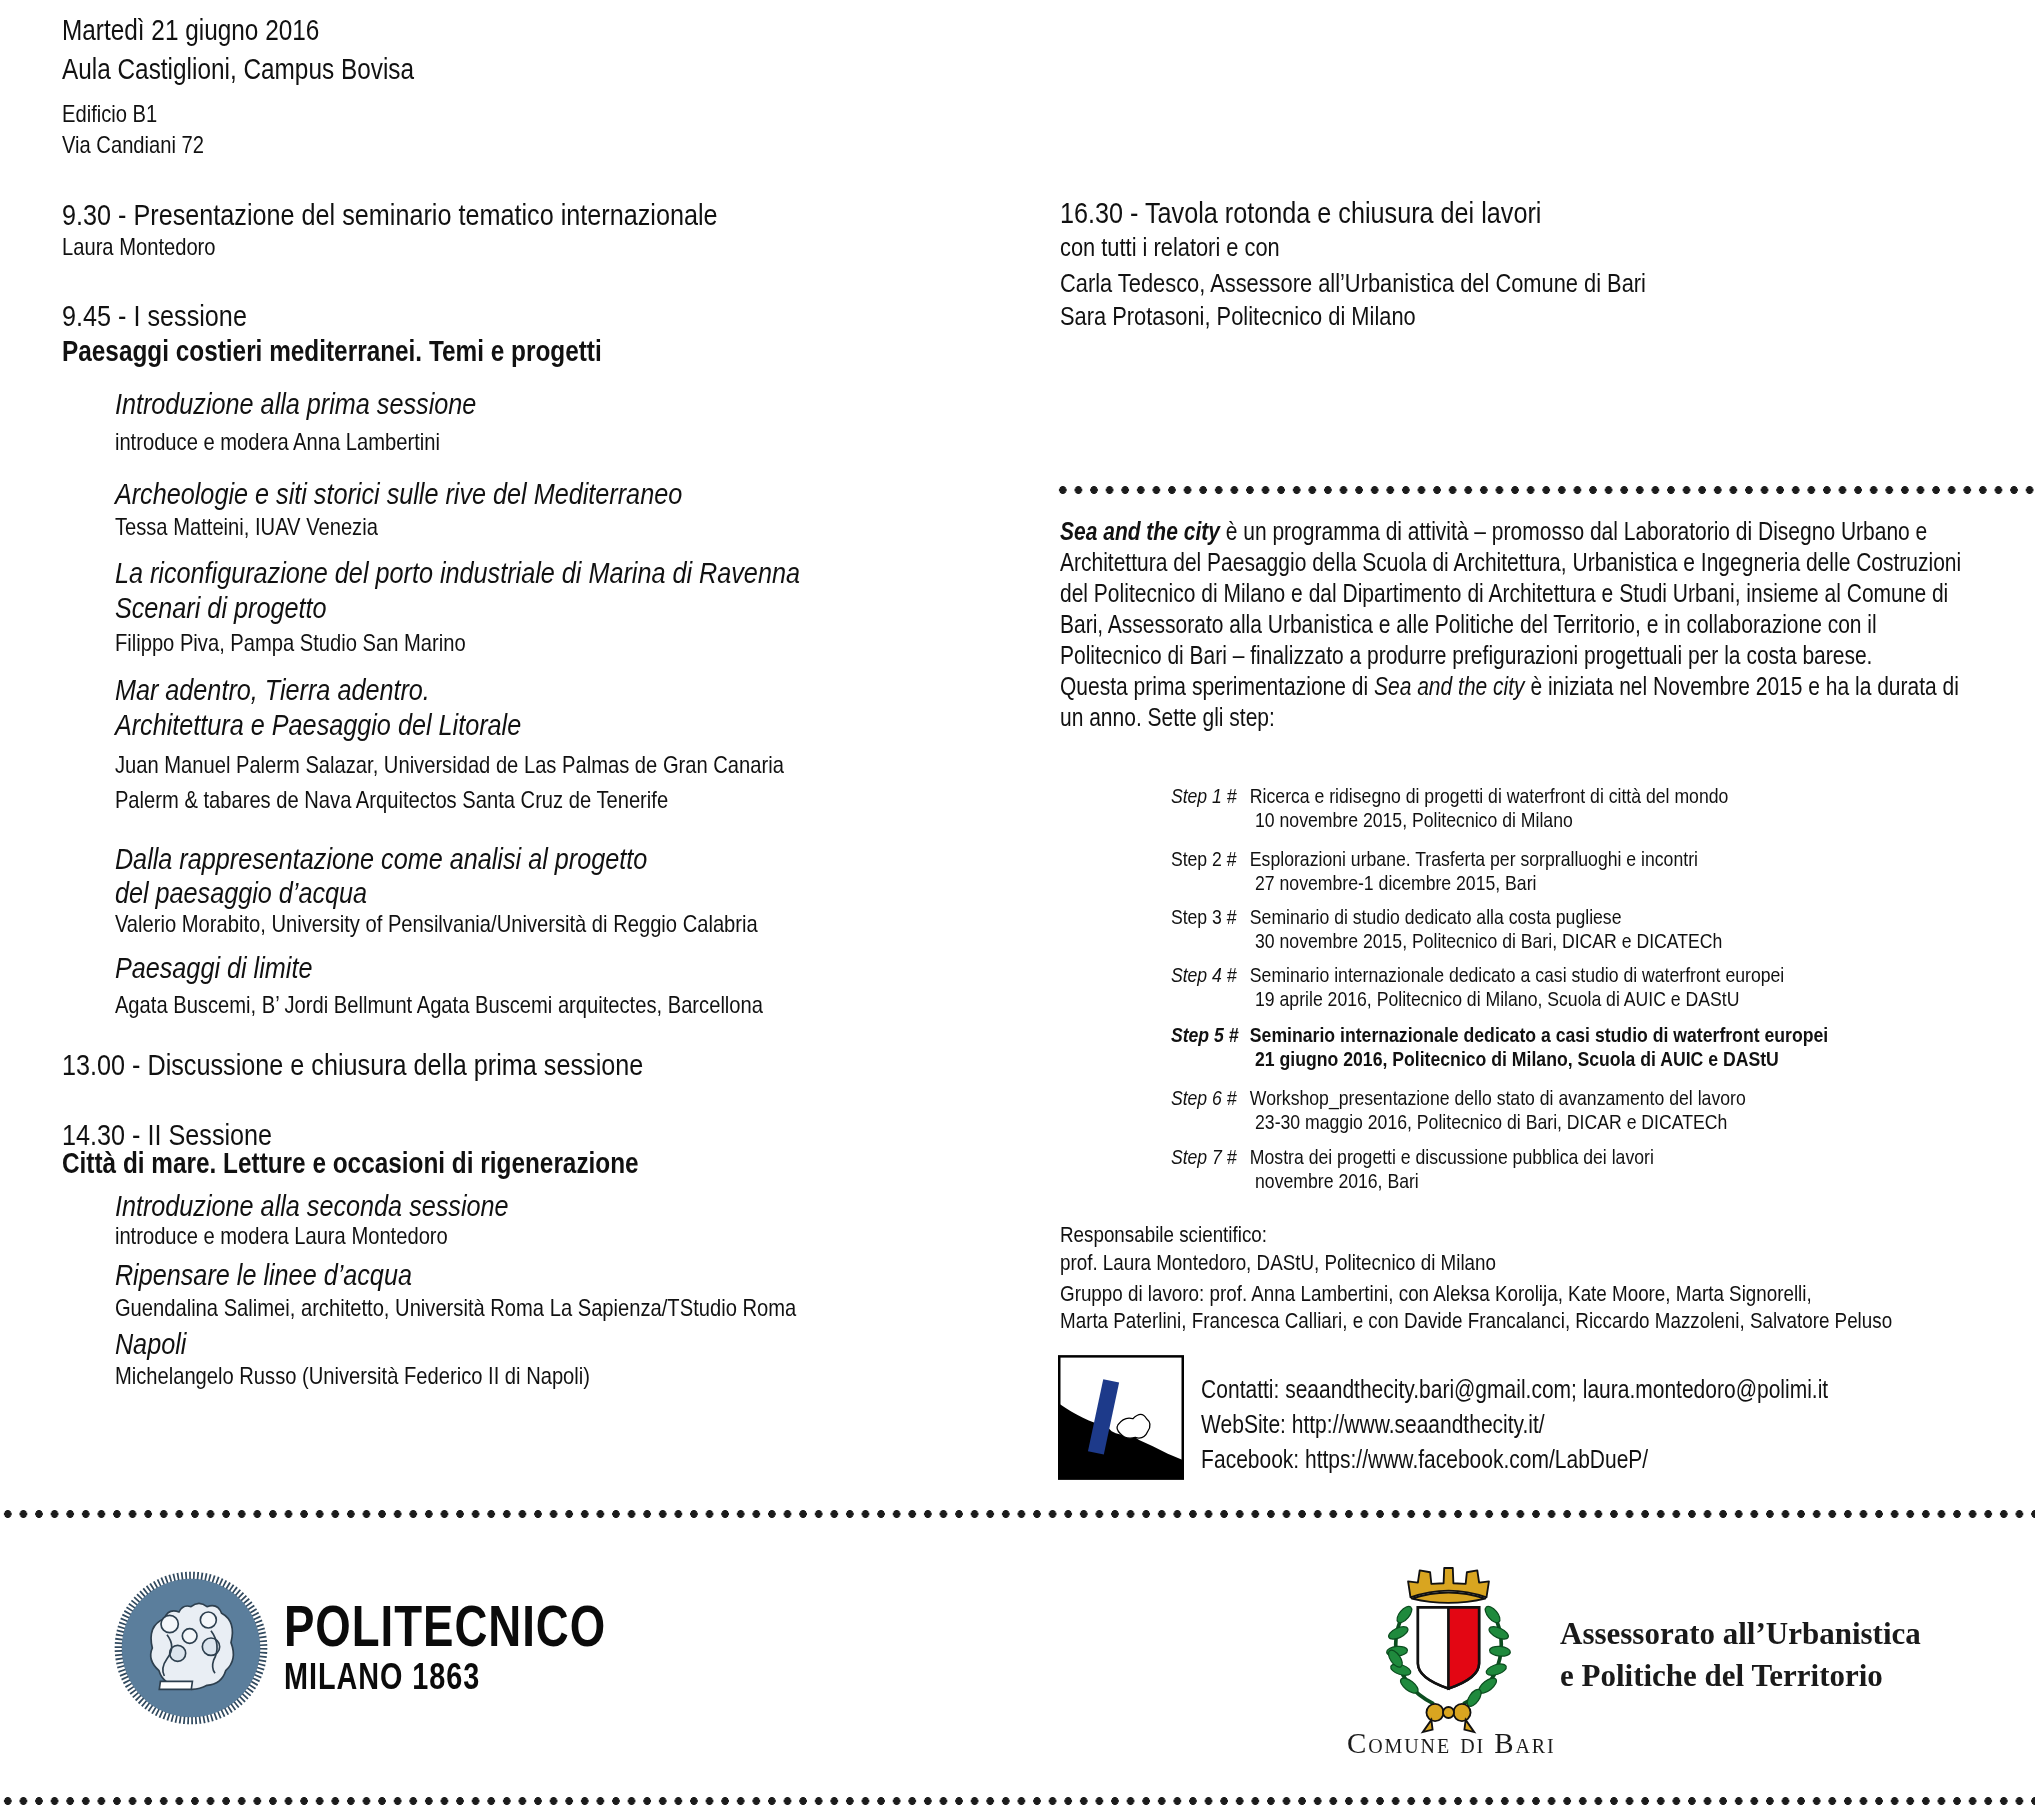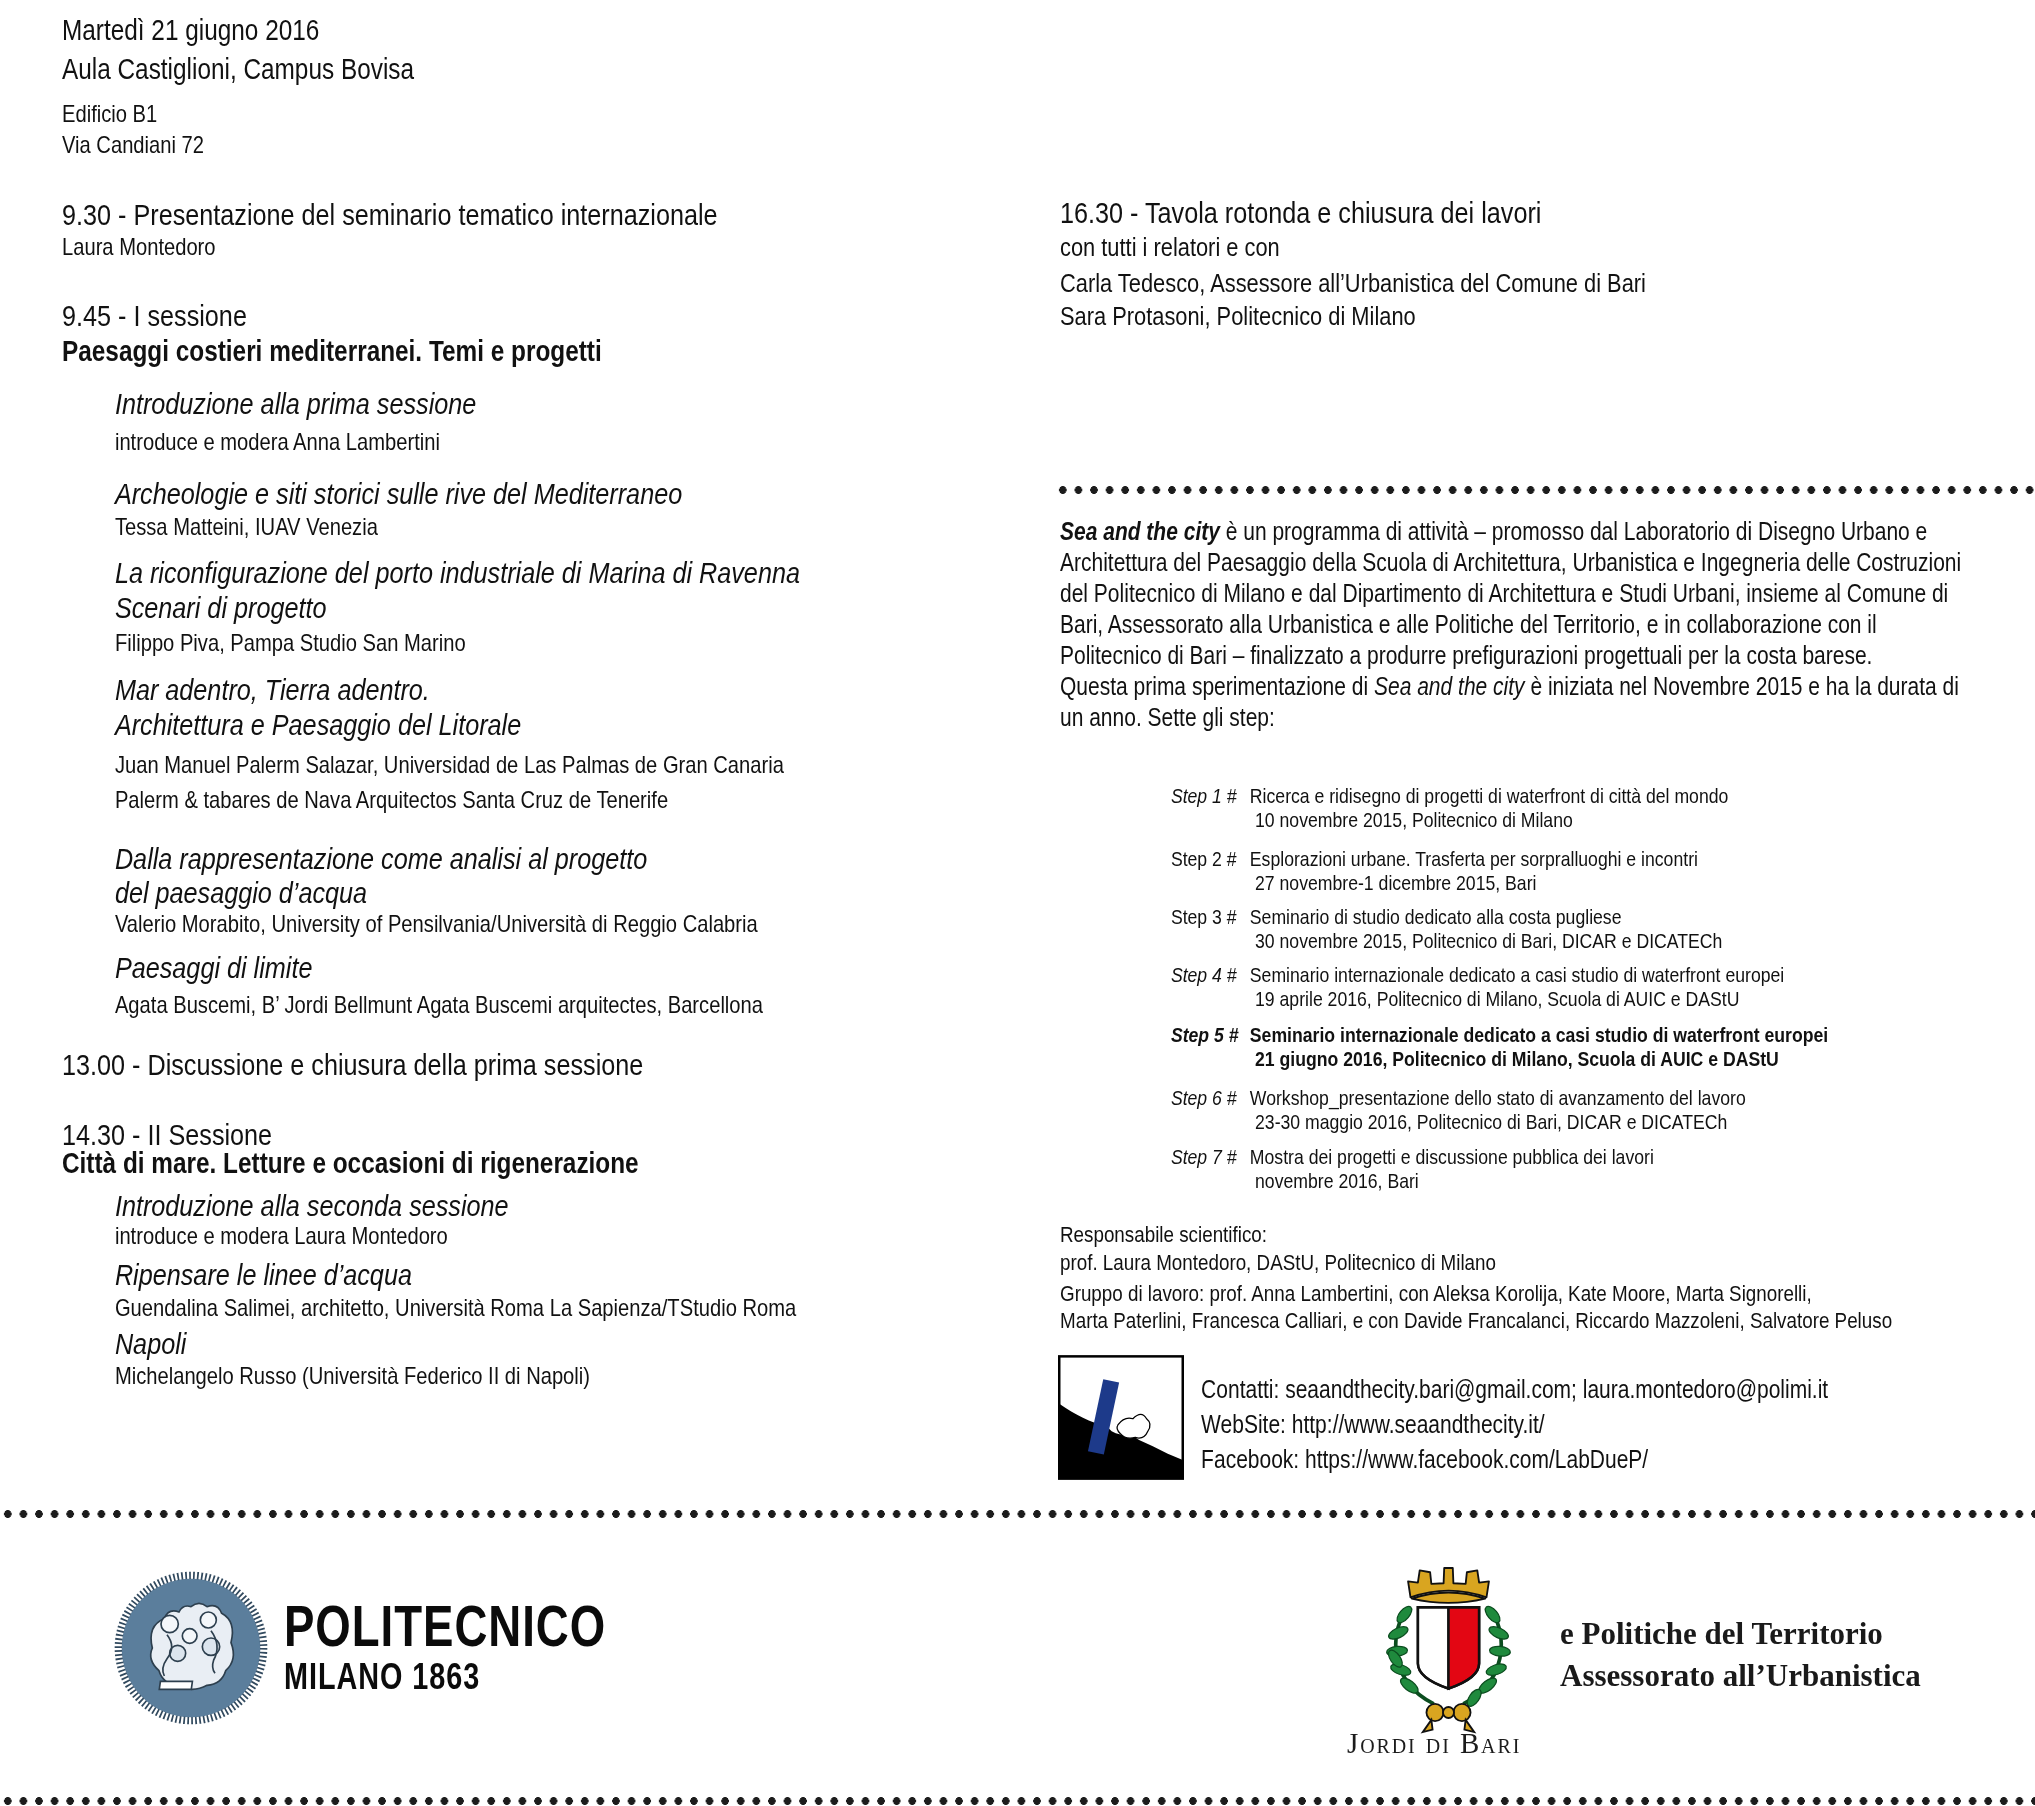--- a/index.html
+++ b/index.html
@@ -221,20 +221,20 @@
     </g>
 
     <g fill="#d9a520" stroke="#111" stroke-width="3">
       <circle cx="98" cy="252" r="14"></circle>
       <circle cx="142" cy="252" r="14"></circle>
       <circle cx="120" cy="252" r="9"></circle>
       <path d="M92,264 l-14,20 l16,-4 z"></path>
       <path d="M148,264 l14,20 l-16,-4 z"></path>
     </g>
   </svg>
-  <div class="abs serif comune-caption" style="left:1347px;top:1727px;">Jordi di Bari</div>
+  <div class="abs serif comune-caption" style="left:1347px;top:1727px;">Comune di Bari</div>
   <div class="abs serif assessorato" style="left:1560px;top:1613px;">
+    <div>Assessorato all’Urbanistica</div>
     <div>e Politiche del Territorio</div>
-    <div>Assessorato all’Urbanistica</div>
   </div>
 
 </div>
 
 
 </body></html>

